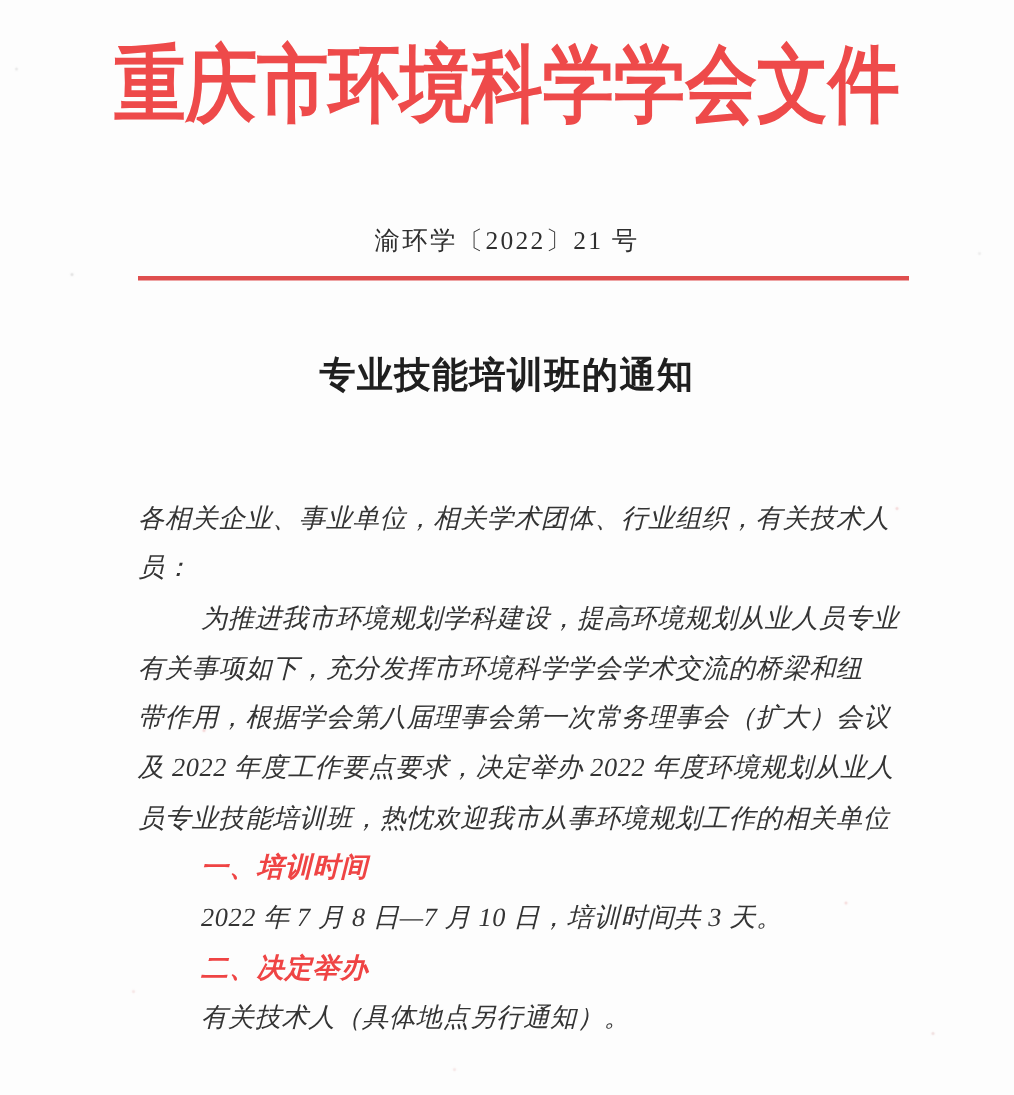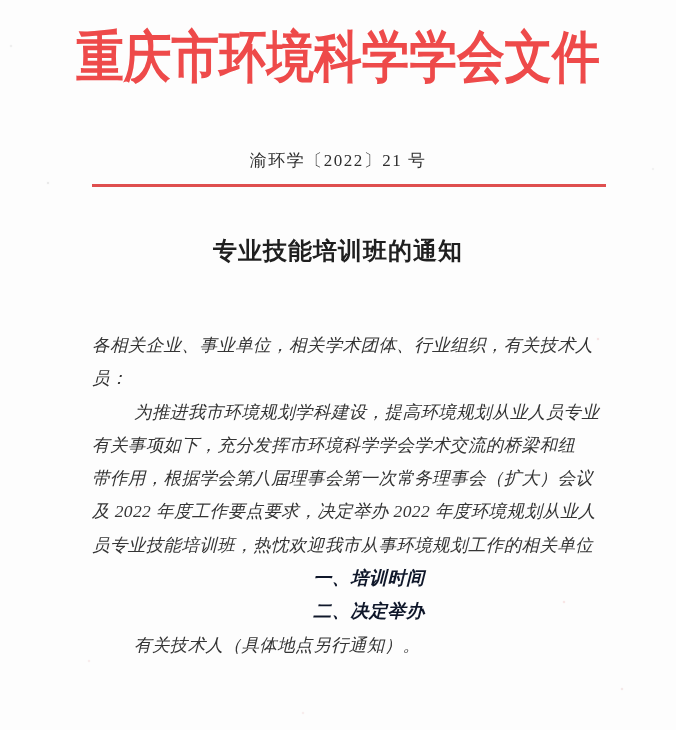--- a/index.html
+++ b/index.html
@@ -80,23 +80,22 @@
     letter-spacing: 0.4px;
     color: var(--ink, #343434);
     font-style: italic;
   }
   .bline { white-space: nowrap; }
   .indent { text-indent: 42px; }
   .heading {
     font-family: "Liberation Sans", "DejaVu Sans", sans-serif;
     font-weight: bold;
     font-size: 18px;
-    color: #0f172a;
+    color: #ef4444;
     letter-spacing: 0.6px;
-    text-align: center;
   }
 
   
   .specks {
     position: absolute;
     top: 0; left: 0;
     width: 2px; height: 2px;
     border-radius: 50%;
     background: transparent;
     box-shadow:
@@ -128,19 +127,20 @@
 
   <div class="body">
     <div class="bline">各相关企业、事业单位，相关学术团体、行业组织，有关技术人</div>
     <div class="bline">员：</div>
     <div class="bline indent">为推进我市环境规划学科建设，提高环境规划从业人员专业</div>
     <div class="bline">有关事项如下，充分发挥市环境科学学会学术交流的桥梁和纽</div>
     <div class="bline">带作用，根据学会第八届理事会第一次常务理事会（扩大）会议</div>
     <div class="bline">及 2022 年度工作要点要求，决定举办 2022 年度环境规划从业人</div>
     <div class="bline">员专业技能培训班，热忱欢迎我市从事环境规划工作的相关单位</div>
     <div class="bline indent heading">一、培训时间</div>
+    <div class="bline indent">2022 年 7 月 8 日—7 月 10 日，培训时间共 3 天。</div>
     <div class="bline indent heading">二、决定举办</div>
     <div class="bline indent">有关技术人（具体地点另行通知）。</div>
   </div>
 
   <div class="specks"></div>
 
 </div>
 
 </body></html>

